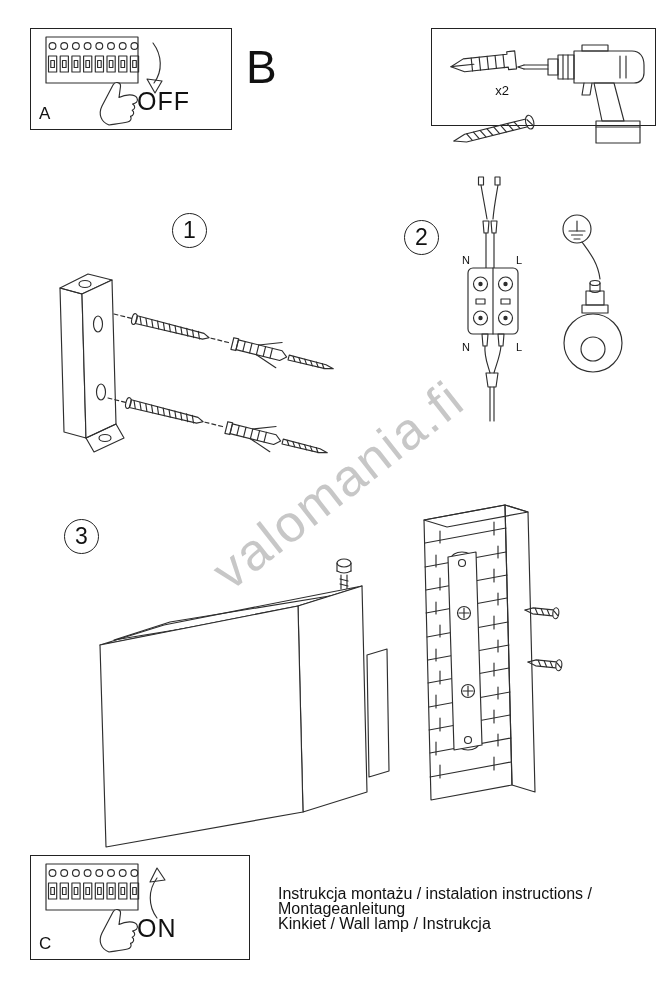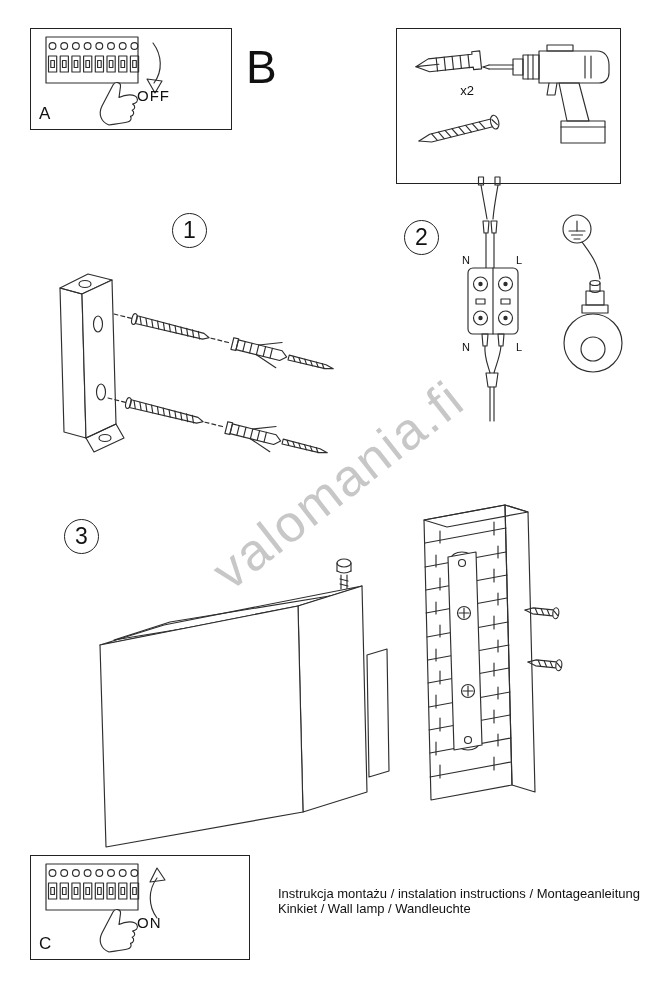--- a/index.html
+++ b/index.html
@@ -2,25 +2,25 @@
 <html><head>
 <meta charset="utf-8">
 <style>
   *{box-sizing:border-box}
   body{margin:0;background:#fff;font-family:"Liberation Sans",sans-serif}
   .page{position:relative;width:667px;height:1000px;background:#fff;overflow:hidden;color:#111}
   .box{position:absolute;border:1.3px solid #222;background:#fff}
   .badge{position:absolute;width:35px;height:35px;border:1.7px solid #222;border-radius:50%;
          display:flex;align-items:center;justify-content:center;font-size:23px;background:#fff}
   .corner-letter{position:absolute;left:8px;bottom:5px;font-size:17px}
-  .state{position:absolute;left:106px;top:58px;font-size:15px;letter-spacing:1px}
+  .state{position:absolute;left:106px;top:58px;font-size:25px;letter-spacing:1px}
   .letter-b{position:absolute;left:246px;top:40px;font-size:46px}
   .watermark{position:absolute;left:128px;top:455px;width:420px;text-align:center;font-size:52px;
              color:#9a9a9a;opacity:.55;transform:rotate(-38deg);letter-spacing:2px;pointer-events:none}
-  .footer{position:absolute;left:278px;top:886px;font-size:13px;line-height:15px}
+  .footer{position:absolute;left:278px;top:886px;font-size:16px;line-height:15px}
   svg{position:absolute;overflow:visible}
   svg path,svg rect,svg circle,svg ellipse,svg line,svg polygon,svg polyline{
       fill:none;stroke:#2e2e2e;stroke-width:1.15;stroke-linecap:round;stroke-linejoin:round}
   svg .wf{fill:#fff}
   svg .bf{fill:#2e2e2e;stroke:none}
   svg .dash{stroke-dasharray:4 3}
   svg text{fill:#111;stroke:none;font-family:"Liberation Sans",sans-serif}
   svg .t13{font-size:13px}
   svg .t11{font-size:11px}
 </style>
@@ -65,21 +65,21 @@
         <path d="M122,14 c9,12 10,28 1,40"></path>
         <polygon points="116,50 124,64 131,52"></polygon>
       </g>
     </svg>
     <span class="state">OFF</span>
     <span class="corner-letter">A</span>
   </div>
 
   <div class="letter-b">B</div>
 
-  <div class="box" style="left:396px;top:28px;width:225px;height:156px">
+  <div class="box" style="left:431px;top:28px;width:225px;height:98px">
     <svg width="225" height="130" viewBox="0 0 225 130">
       <g transform="translate(16,38) rotate(-6)">
         <polygon points="3,0 16,-6.5 60,-6.5 60,-9 68,-9 68,9 60,9 60,6.5 16,6.5"></polygon>
         <line x1="24" y1="-6.5" x2="24" y2="6.5"></line>
           <line x1="32" y1="-6.5" x2="32" y2="6.5"></line>
         <line x1="40" y1="-6.5" x2="40" y2="6.5"></line>
           <line x1="48" y1="-6.5" x2="48" y2="6.5"></line>
           <line x1="56" y1="-6.5" x2="56" y2="6.5"></line>
         <line x1="3" y1="0" x2="26" y2="0"></line>
       </g>
@@ -376,16 +376,16 @@
         <path d="M126,62 c-9,-12 -9,-28 0,-40"></path>
         <polygon points="119,26 126,12 134,24"></polygon>
       </g>
     </svg>
     <span class="state">ON</span>
     <span class="corner-letter">C</span>
   </div>
 
   <div class="footer">
     <div>Instrukcja montażu / instalation instructions / Montageanleitung</div>
-    <div>Kinkiet / Wall lamp / Wandleuchte</div>
+    <div>Kinkiet / Wall lamp / Instrukcja</div>
   </div>
 
 </div>
 
 </body></html>

